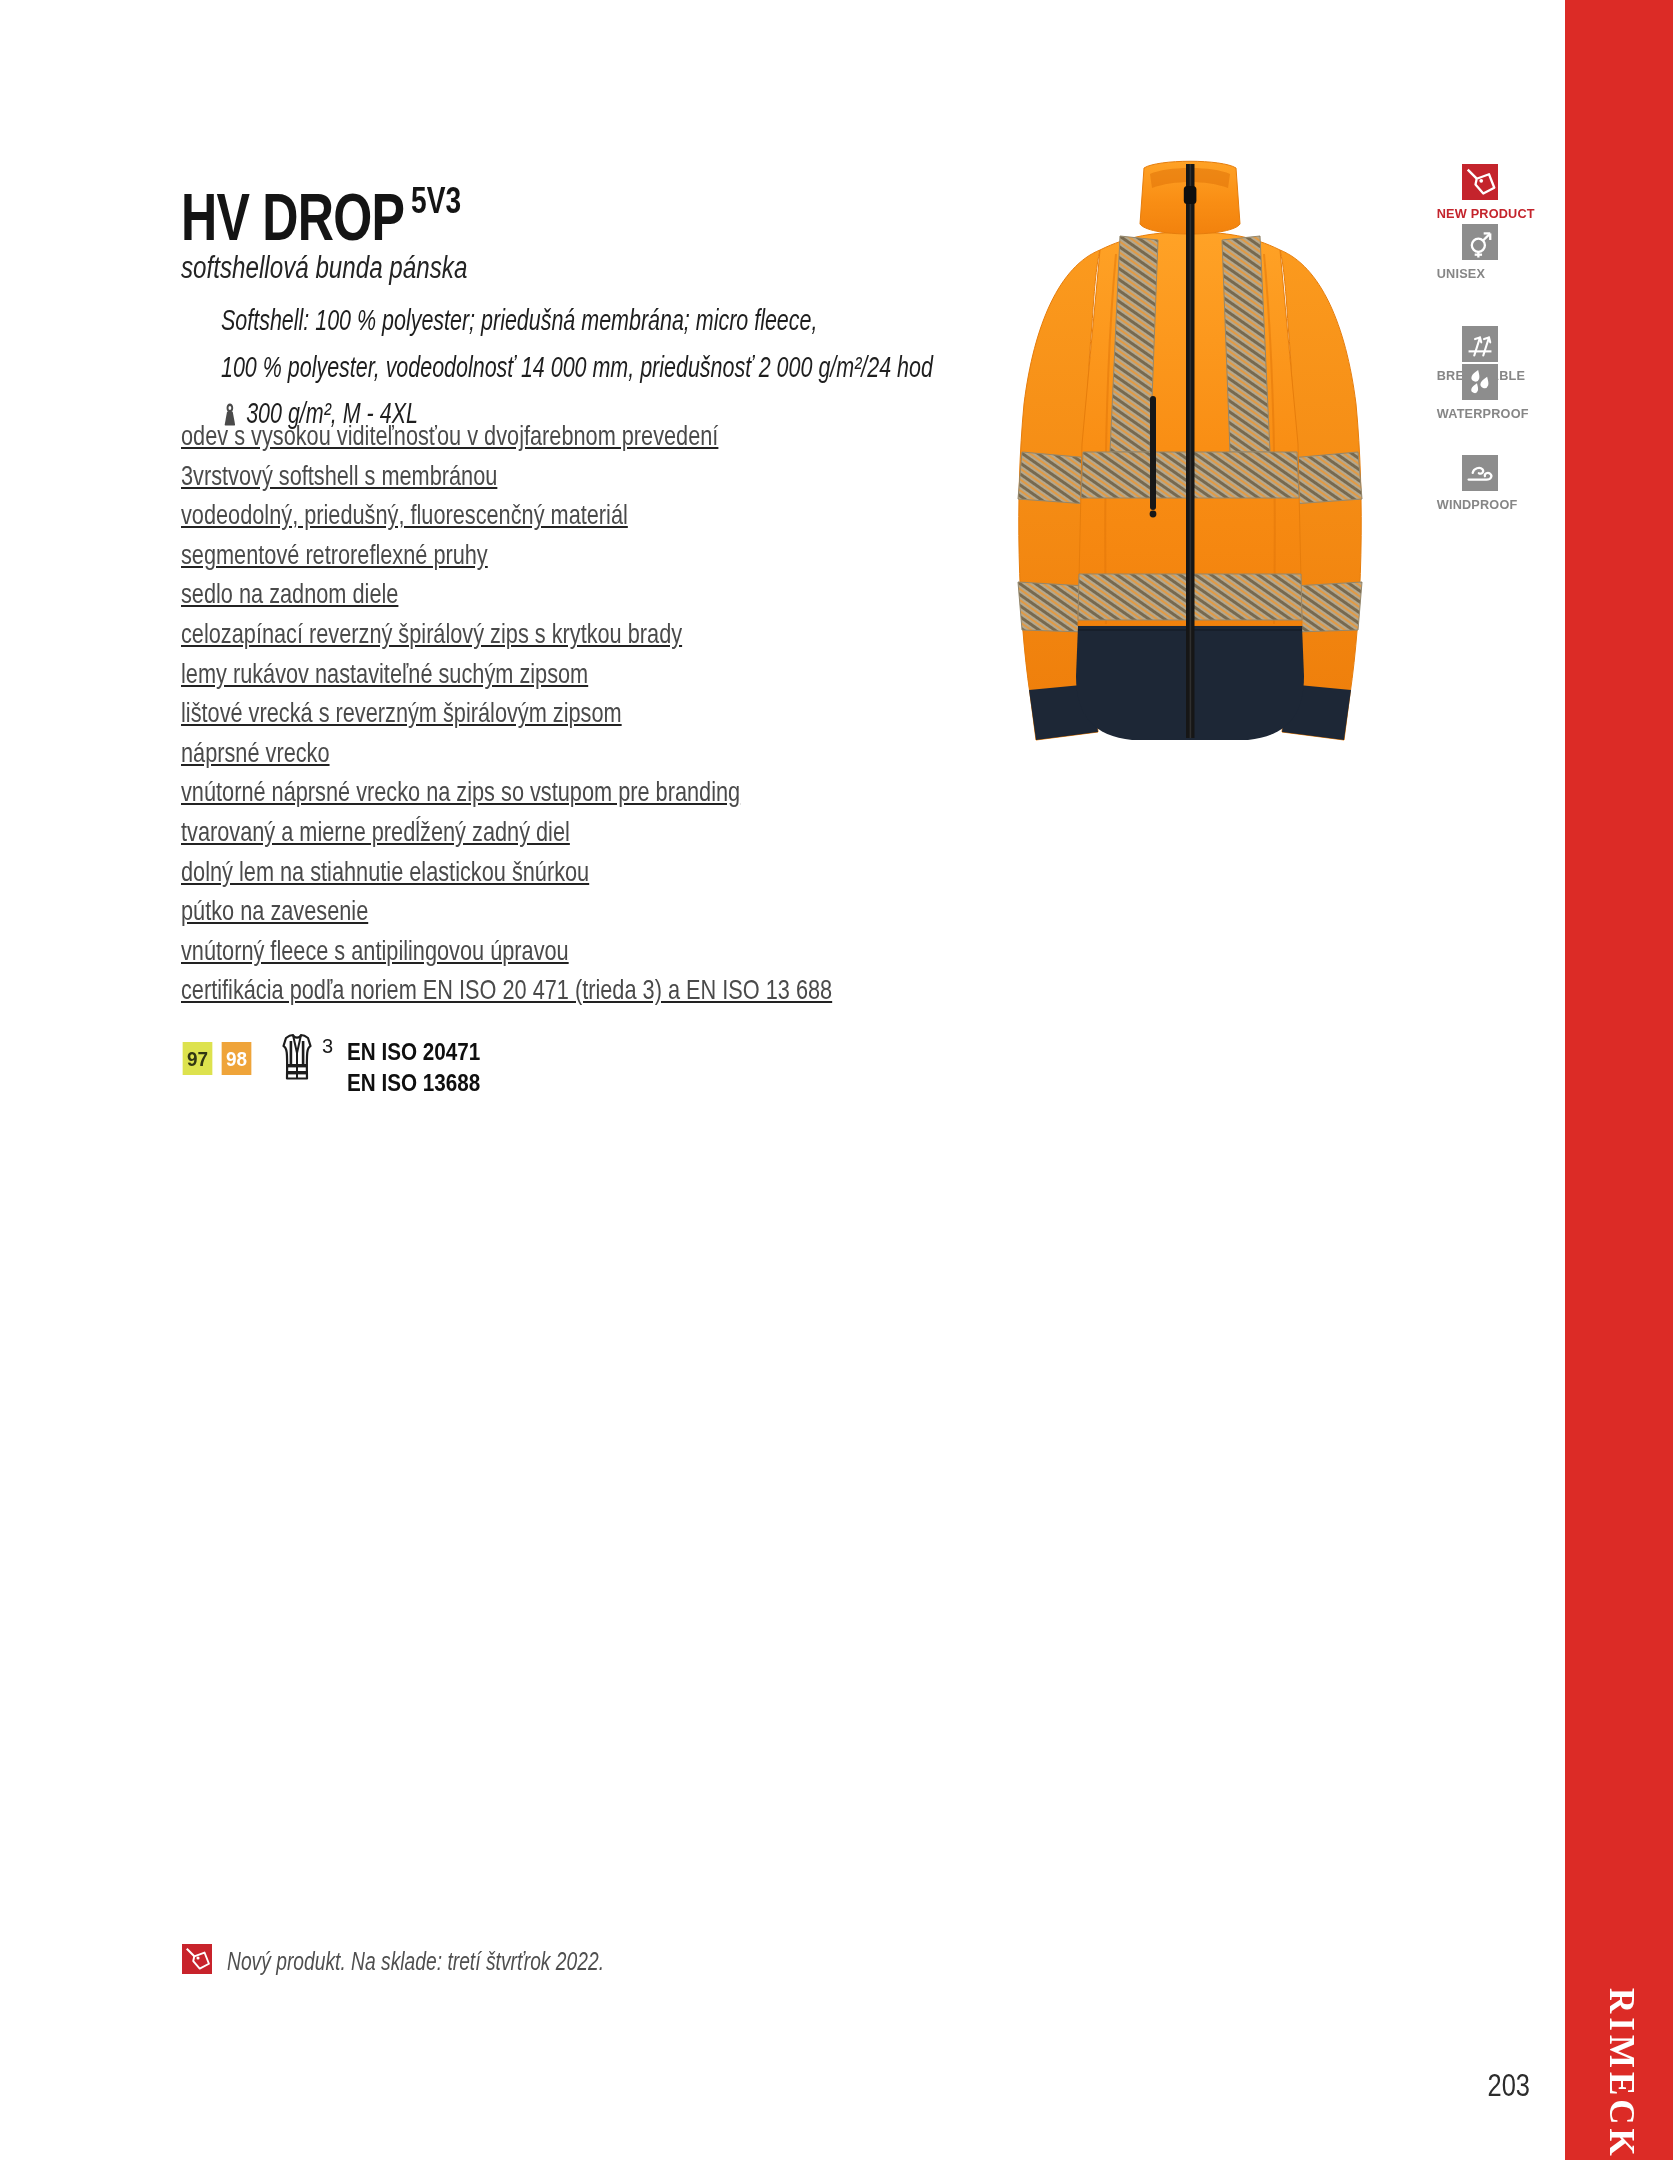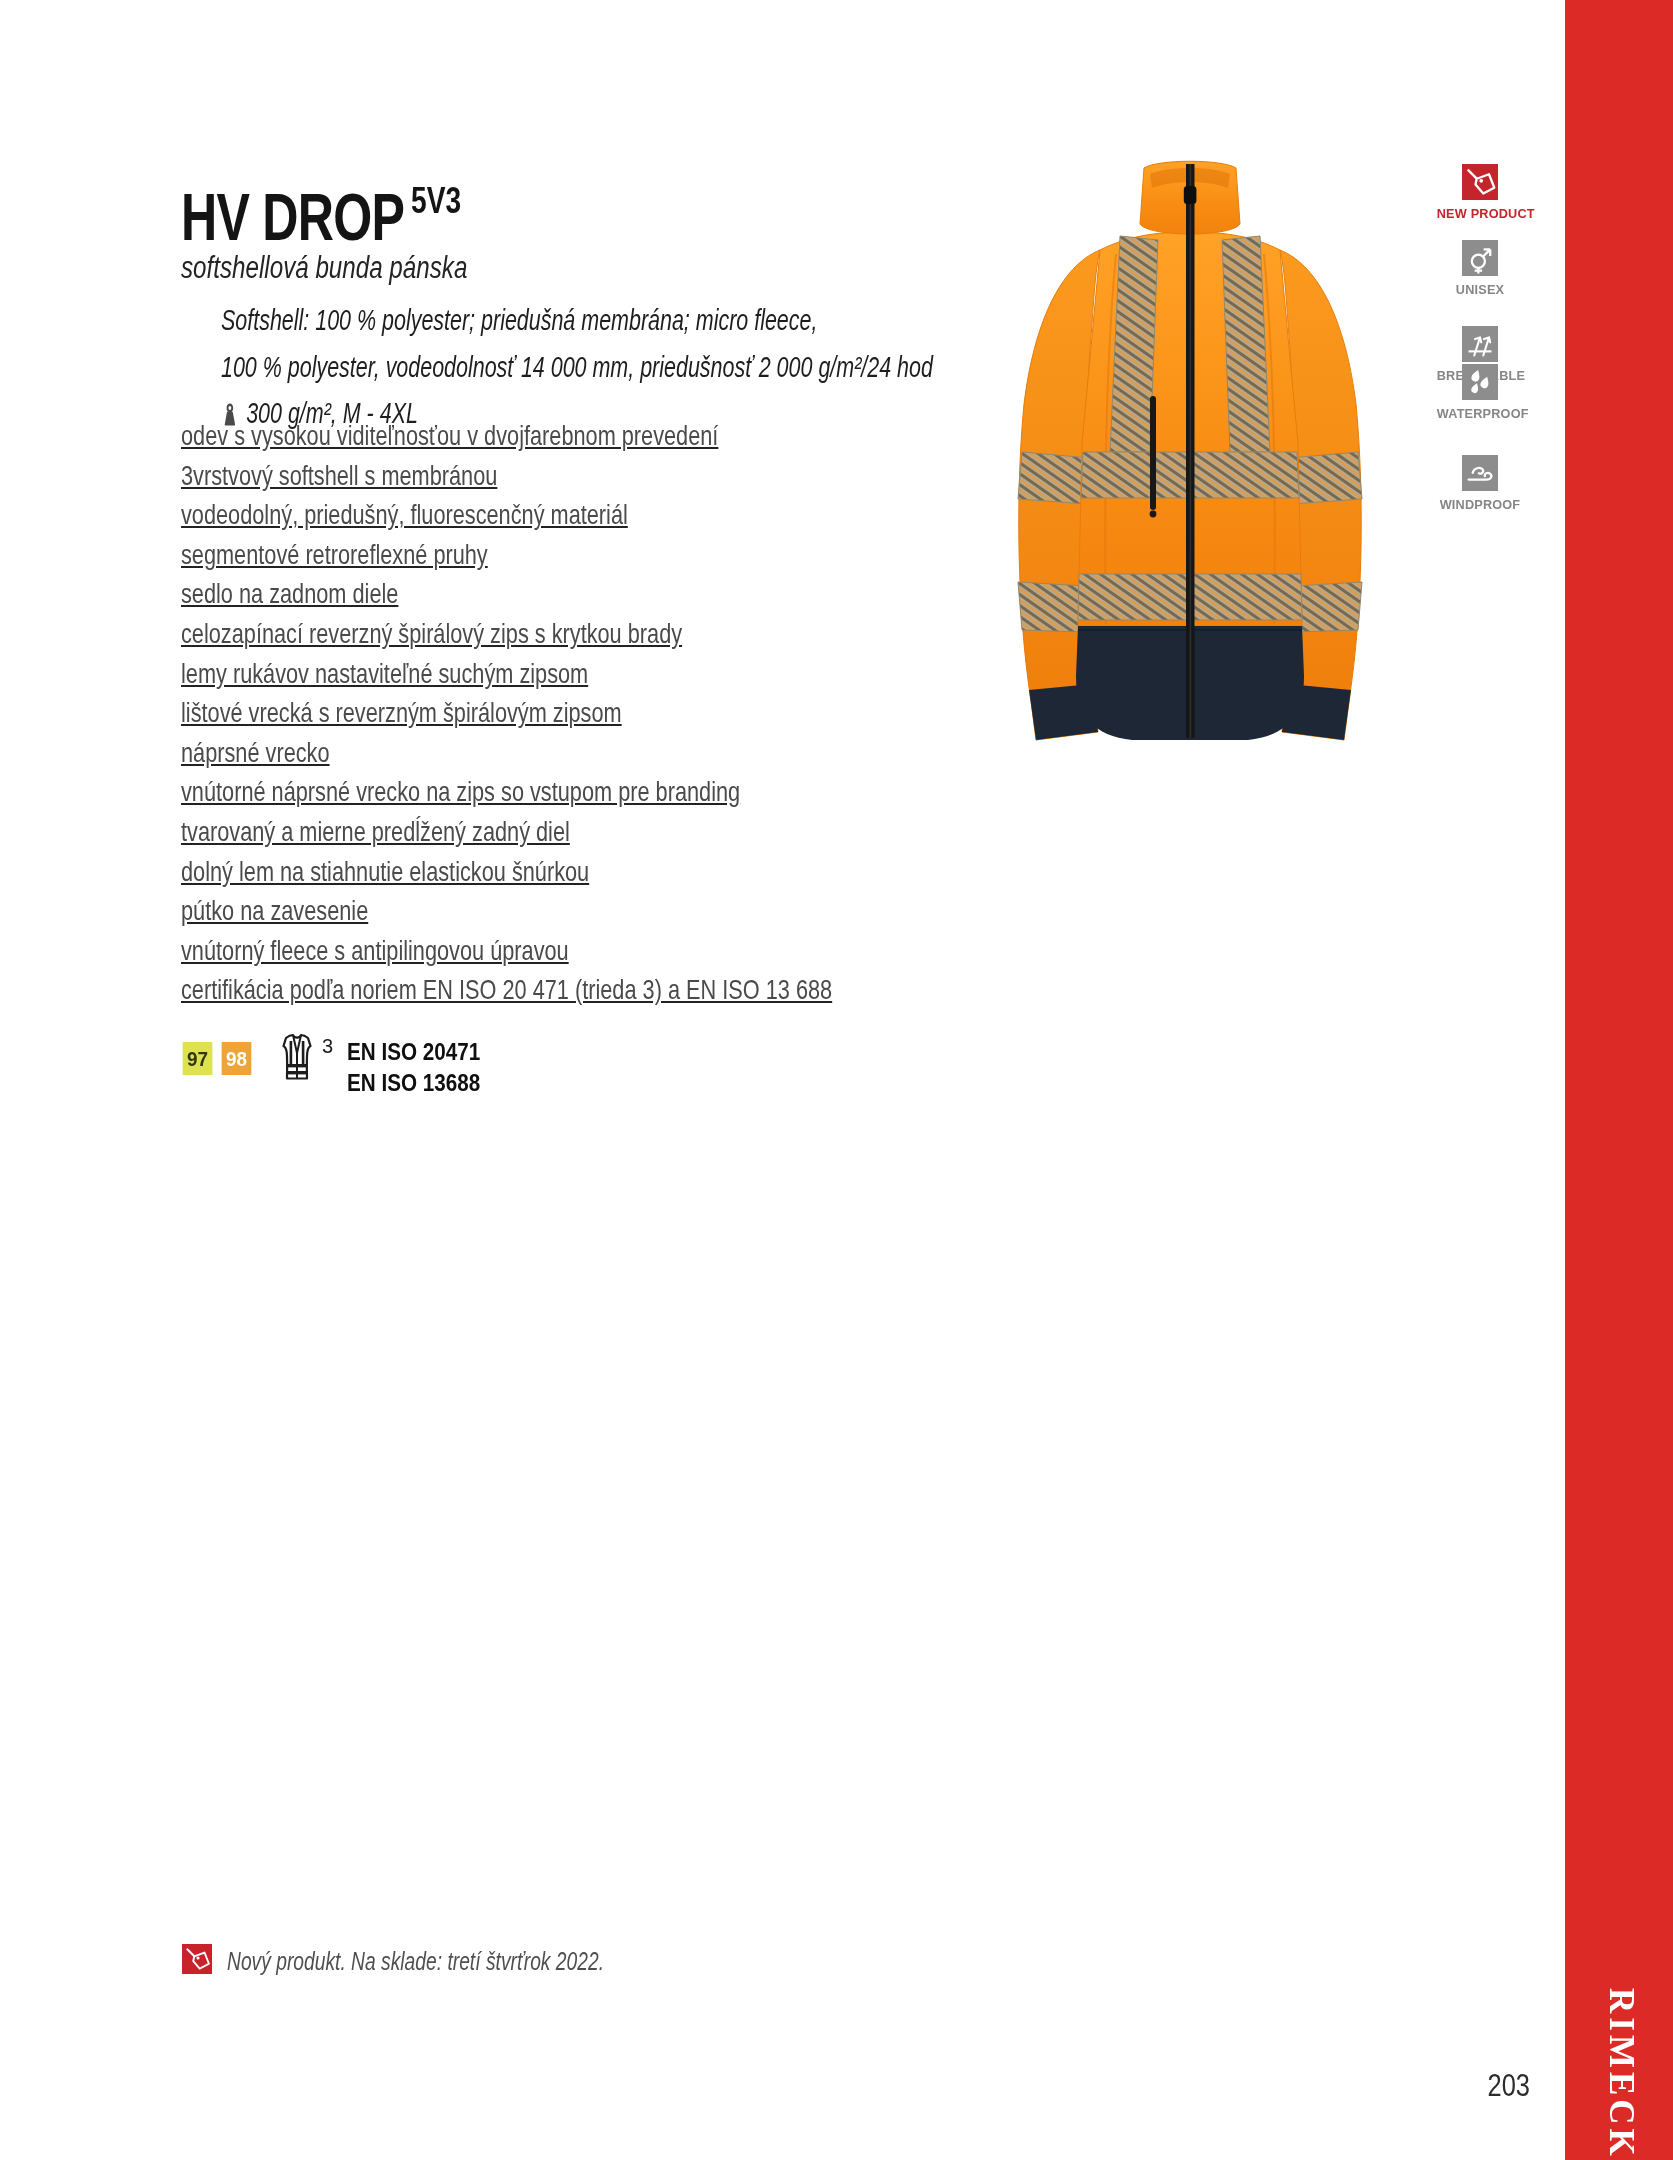--- a/index.html
+++ b/index.html
@@ -45,21 +45,21 @@
   .footnote-icon{position:absolute;left:182px;top:1944px;width:30px;height:30px;}
   .footnote-text{position:absolute;left:227px;top:1946px;line-height:30px;font-size:25px;
         font-style:italic;color:#4f4f4f;transform:scaleX(.77);transform-origin:0 0;white-space:nowrap;}
 
   
   .page-number{position:absolute;left:1440px;top:2068px;width:90px;text-align:right;font-size:31px;
         color:#2c2c2c;transform:scaleX(.82);transform-origin:100% 50%;}
 
   
   .side-icons{position:absolute;left:1434px;top:0;width:92px;}
-  .icon-group{position:absolute;left:0;width:92px;text-align:center;}
+  .icon-group{position:absolute;left:0;width:92px;}
   .icon-sq{width:36px;height:36px;margin:0 auto;background:#8d8d8d;}
   .icon-label{margin-top:6px;font-size:13.5px;font-weight:700;color:#868686;letter-spacing:.2px;
         transform:scaleX(.94);transform-origin:50% 50%;white-space:nowrap;}
   .g-new .icon-sq{background:#c4242c;}
   .g-new .icon-label{color:#c4242c;}
 
   .product-photo{position:absolute;left:950px;top:152px;width:480px;height:615px;}
 </style>
 </head>
 <body>
@@ -180,21 +180,21 @@
       <div class="icon-sq">
         <svg width="36" height="36" viewBox="0 0 44 44">
           <line x1="7" y1="7" x2="18" y2="18" stroke="#ffffff" stroke-width="3"></line>
           <polygon points="18,18 33,12.5 39.5,29 26,36 16.5,25" fill="none" stroke="#ffffff" stroke-width="2.8" stroke-linejoin="round"></polygon>
           <circle cx="23.5" cy="20.5" r="2.3" fill="#ffffff"></circle>
         </svg>
       </div>
       <div class="icon-label">NEW PRODUCT</div>
     </div>
 
-    <div class="icon-group" style="top:240px">
+    <div class="icon-group" style="top:224px">
       <div class="icon-sq">
         <svg width="36" height="36" viewBox="0 0 44 44">
           <circle cx="20" cy="26" r="8" fill="none" stroke="#ffffff" stroke-width="2.8"></circle>
           <line x1="25.8" y1="20.2" x2="34" y2="12" stroke="#ffffff" stroke-width="2.8"></line>
           <line x1="26.5" y1="11.5" x2="34.5" y2="11.5" stroke="#ffffff" stroke-width="2.8"></line>
           <line x1="34.5" y1="11.5" x2="34.5" y2="19.5" stroke="#ffffff" stroke-width="2.8"></line>
           <line x1="20" y1="34" x2="20" y2="41" stroke="#ffffff" stroke-width="2.8"></line>
           <line x1="15.5" y1="37.5" x2="24.5" y2="37.5" stroke="#ffffff" stroke-width="2.8"></line>
         </svg>
       </div>

